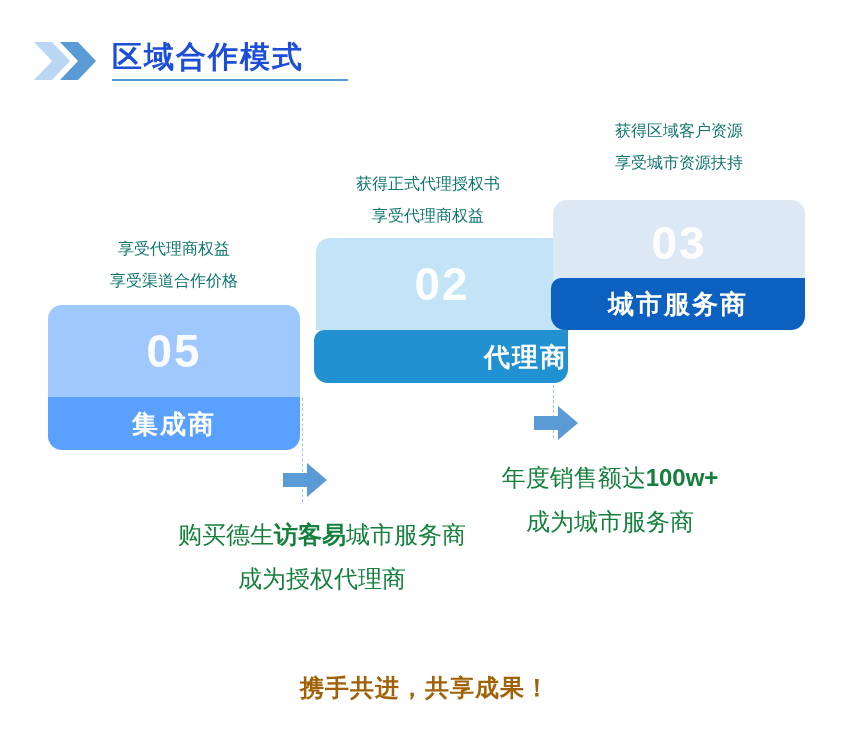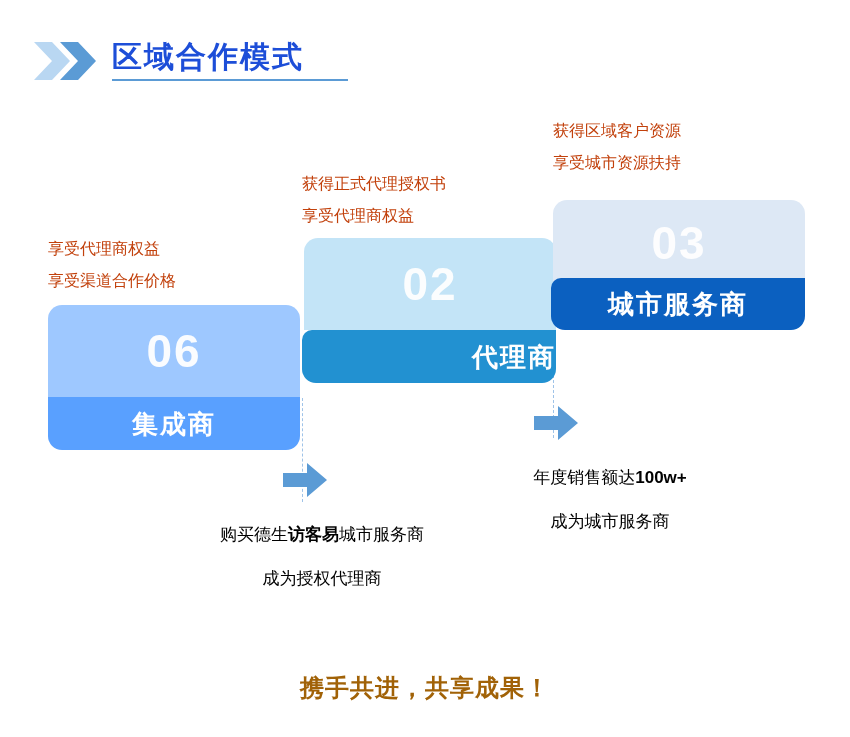--- a/index.html
+++ b/index.html
@@ -49,22 +49,23 @@
   #title-underline {
     margin-top: 3px;
     width: 236px;
     height: 2px;
     background: #5B9BD5;
   }
 
   
   .caption {
     position: absolute;
+    text-align: center;
     font-size: 16px;
-    color: #c2410c;
+    color: #0f766e;
     line-height: 32px;
     white-space: nowrap;
     font-family: "Liberation Sans", "DejaVu Sans", sans-serif;
   }
 
   .card { position: absolute; }
   .card-body {
     position: absolute;
     left: 0; top: 0;
     border-radius: 14px 14px 0 0;
@@ -94,21 +95,21 @@
     letter-spacing: 2px;
     line-height: 1;
   }
 
   
   #card-01 { left: 48px; top: 305px; width: 252px; height: 145px; z-index: 1; }
   #card-01 .card-body { width: 252px; height: 92px; background: #9EC8FF; border-radius: 14px 14px 0 0; }
   #card-01 .card-label { left: 0; top: 92px; width: 252px; height: 53px; background: #59A0FF; border-radius: 0 0 14px 14px; }
 
   
-  #card-02 { left: 304px; top: 238px; width: 252px; height: 145px; z-index: 2; }
+  #card-02 { left: 316px; top: 238px; width: 252px; height: 145px; z-index: 2; }
   #card-02 .card-body { width: 252px; height: 92px; background: #C3E4F7; border-radius: 14px 14px 0 0; }
   #card-02 .card-label { left: -2px; top: 92px; width: 254px; height: 53px; background: #2291D1; border-radius: 10px 0 14px 14px; justify-content: flex-end; }
 
   
   #card-03 { left: 553px; top: 200px; width: 252px; height: 146px; z-index: 3; }
   #card-03 .card-body { width: 252px; height: 86px; background: #DDE8F5; border-radius: 14px 14px 0 0; }
   #card-03 .card-label { left: -2px; top: 78px; width: 254px; height: 52px; background: #0B60C0; border-radius: 10px 0 14px 14px; }
 
   
   .dashed-line {
@@ -119,22 +120,22 @@
   .flow-arrow {
     position: absolute;
     width: 44px; height: 34px;
   }
   .flow-arrow svg { display: block; }
 
   
   .note {
     position: absolute;
     text-align: center;
-    font-size: 17px;
-    color: #000000;
+    font-size: 24px;
+    color: #15803d;
     line-height: 44px;
     white-space: nowrap;
   }
   .note b { font-weight: bold; }
 
   
   #footer-slogan {
     position: absolute;
     left: 0; top: 672px;
     width: 850px;
@@ -177,21 +178,21 @@
   <div>享受代理商权益</div>
 </div>
 
 <div class="caption" style="left:553px; top:115px; width:252px;">
   <div>获得区域客户资源</div>
   <div>享受城市资源扶持</div>
 </div>
 
 <div class="card" id="card-01">
   <div class="card-body">
-    <span class="card-num">06</span>
+    <span class="card-num">05</span>
   </div>
   <div class="card-label">
     <span class="card-label-text">集成商</span>
   </div>
 </div>
 
 <div class="card" id="card-02">
   <div class="card-body">
     <span class="card-num">02</span>
   </div>

